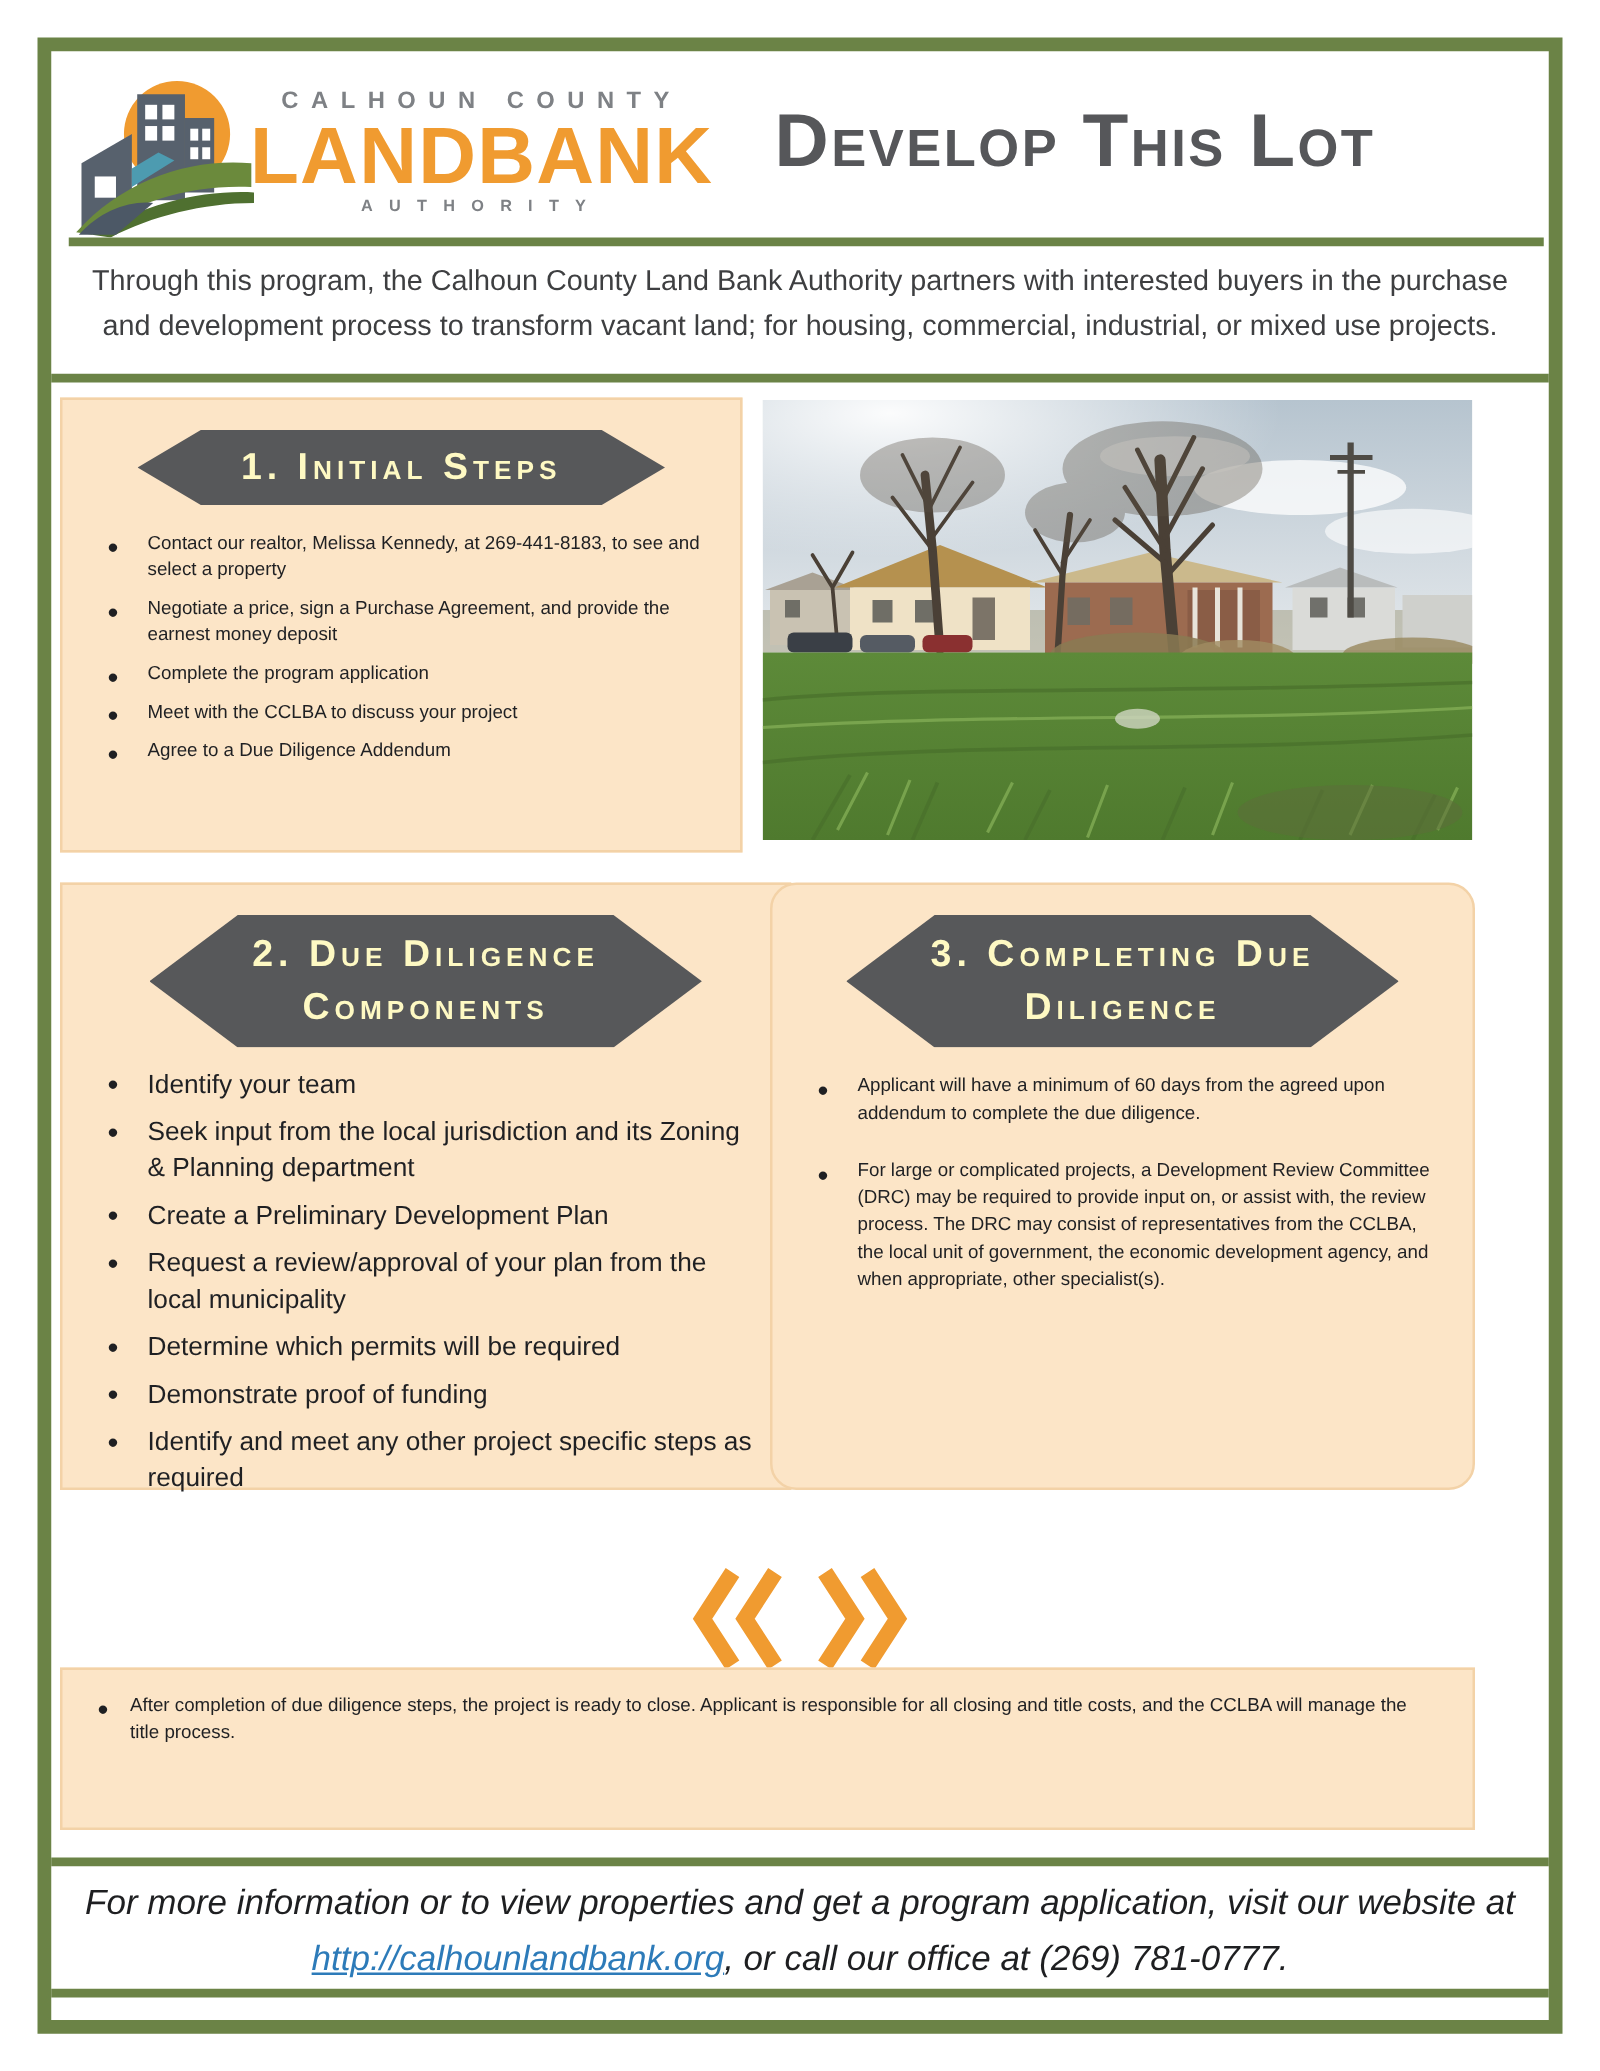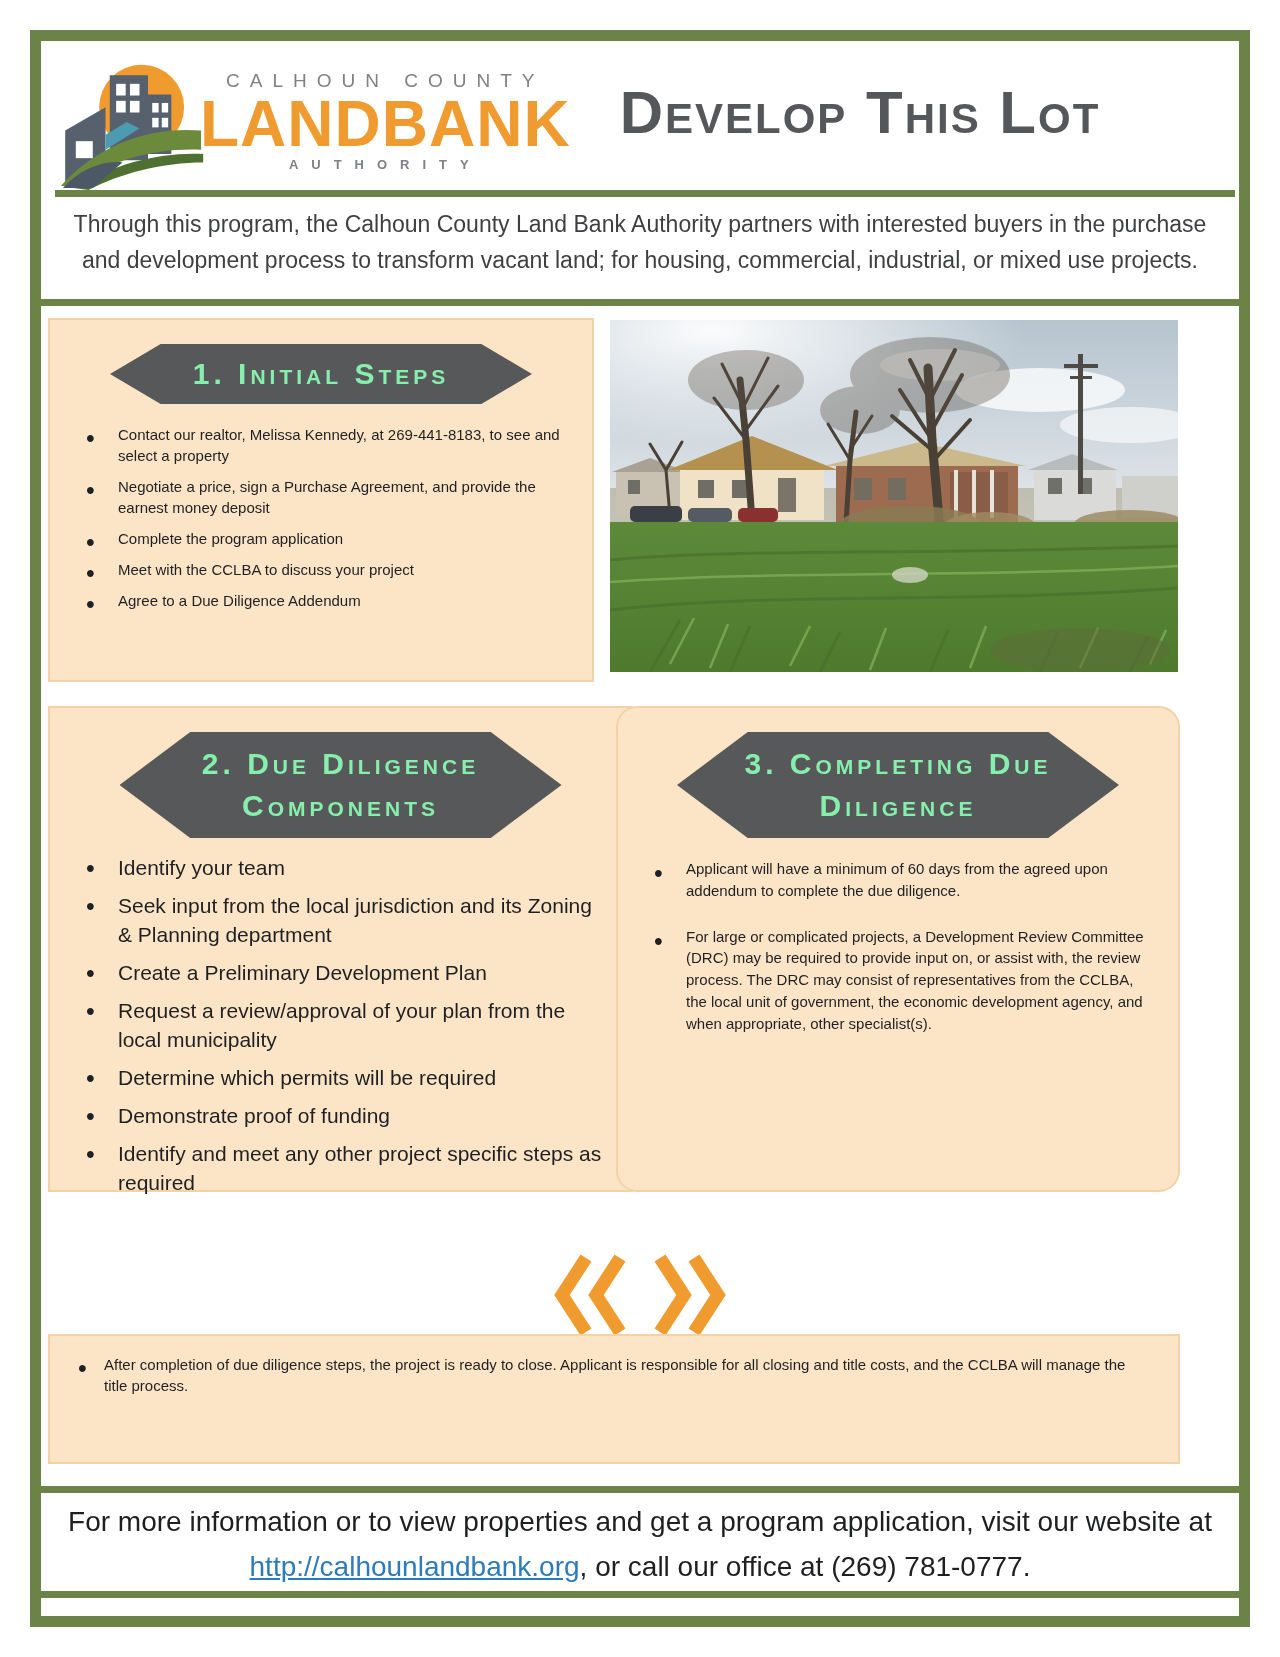--- a/index.html
+++ b/index.html
@@ -9,21 +9,21 @@
     -webkit-font-smoothing:antialiased;
   }
   .frame{
     position:absolute;left:30px;top:30px;width:1220px;height:1597px;
     border:11px solid #6b8346;box-sizing:border-box;background:#fff;
   }
   
   .logo-row{position:absolute;left:56px;top:52px;display:flex;align-items:center;}
   .logo-icon{width:150px;height:138px;flex:0 0 auto;}
   .logo-text{margin-left:-6px;text-align:center;}
-  .logo-county{font-size:19px;font-weight:normal;letter-spacing:10px;color:#7e8185;}
+  .logo-county{font-size:19px;font-weight:bold;letter-spacing:10px;color:#7e8185;}
   .logo-name{font-size:64px;font-weight:800;color:#f09b30;letter-spacing:1px;line-height:1.02;}
   .logo-authority{font-size:13px;font-weight:bold;letter-spacing:13px;color:#7e8185;}
   .header-title{
     position:absolute;left:540px;top:78px;width:640px;text-align:center;
     font-variant:small-caps;font-size:60px;font-weight:bold;color:#56575a;letter-spacing:2px;
   }
   .divider{position:absolute;height:7px;background:#6b8346;}
   #div1{left:55px;top:190px;width:1180px;}
   #div2{left:41px;top:299px;width:1198px;}
   #div3{left:41px;top:1486px;width:1198px;}
@@ -33,21 +33,21 @@
     font-size:23px;color:#3e3f41;line-height:1.55;
   }
   
   .panel{position:absolute;background:#fce5c7;border:2px solid #f3d2a7;box-sizing:border-box;}
   #panel1{left:48px;top:318px;width:546px;height:364px;}
   #panel2{left:48px;top:706px;width:585px;height:486px;}
   #panel3{left:616px;top:706px;width:564px;height:486px;border-radius:21px;}
   #panel4{left:48px;top:1334px;width:1132px;height:130px;}
   
   .banner{
-    background:#57585a;color:#86efac;font-variant:small-caps;font-weight:bold;
+    background:#57585a;color:#fef9c3;font-variant:small-caps;font-weight:bold;
     text-align:center;letter-spacing:4px;margin:0 auto;display:flex;
     align-items:center;justify-content:center;
   }
   #banner1{width:422px;height:60px;font-size:30px;margin-top:24px;
     clip-path:polygon(12% 0,88% 0,100% 50%,88% 100%,12% 100%,0 50%);}
   #banner2,#banner3{width:442px;height:106px;font-size:30px;line-height:1.4;margin-top:24px;
     clip-path:polygon(16% 0,84% 0,100% 50%,84% 100%,16% 100%,0 50%);padding:0 40px;box-sizing:border-box;}
   #banner4{width:522px;height:62px;font-size:30px;
     clip-path:polygon(10% 0,90% 0,100% 50%,90% 100%,10% 100%,0 50%);}
   .banner4-row{
@@ -61,21 +61,21 @@
   #panel2 .bullets{margin-top:16px;font-size:21px;}
   #panel2 .bullets li{margin-bottom:9px;line-height:1.38;}
   #panel3 .bullets li{margin-bottom:24px;line-height:1.45;}
   #panel4 .bullets{margin-top:18px;padding:0 30px 0 18px;}
   #panel4 .bullets li{padding-left:36px;margin-bottom:8px;line-height:1.42;}
   
   .photo{position:absolute;left:610px;top:320px;width:568px;height:352px;overflow:hidden;}
   
   .footer{
     position:absolute;left:60px;top:1500px;width:1160px;text-align:center;
-    font-size:28px;color:#1e1f21;line-height:1.6;
+    font-size:28px;color:#1e1f21;line-height:1.6;font-style:italic;
   }
   .footer a{color:#2d7bb9;text-decoration:underline;}
 </style>
 </head>
 <body>
 
 <div class="frame"></div>
 
 <div class="logo-row">
   <div class="logo-icon">

